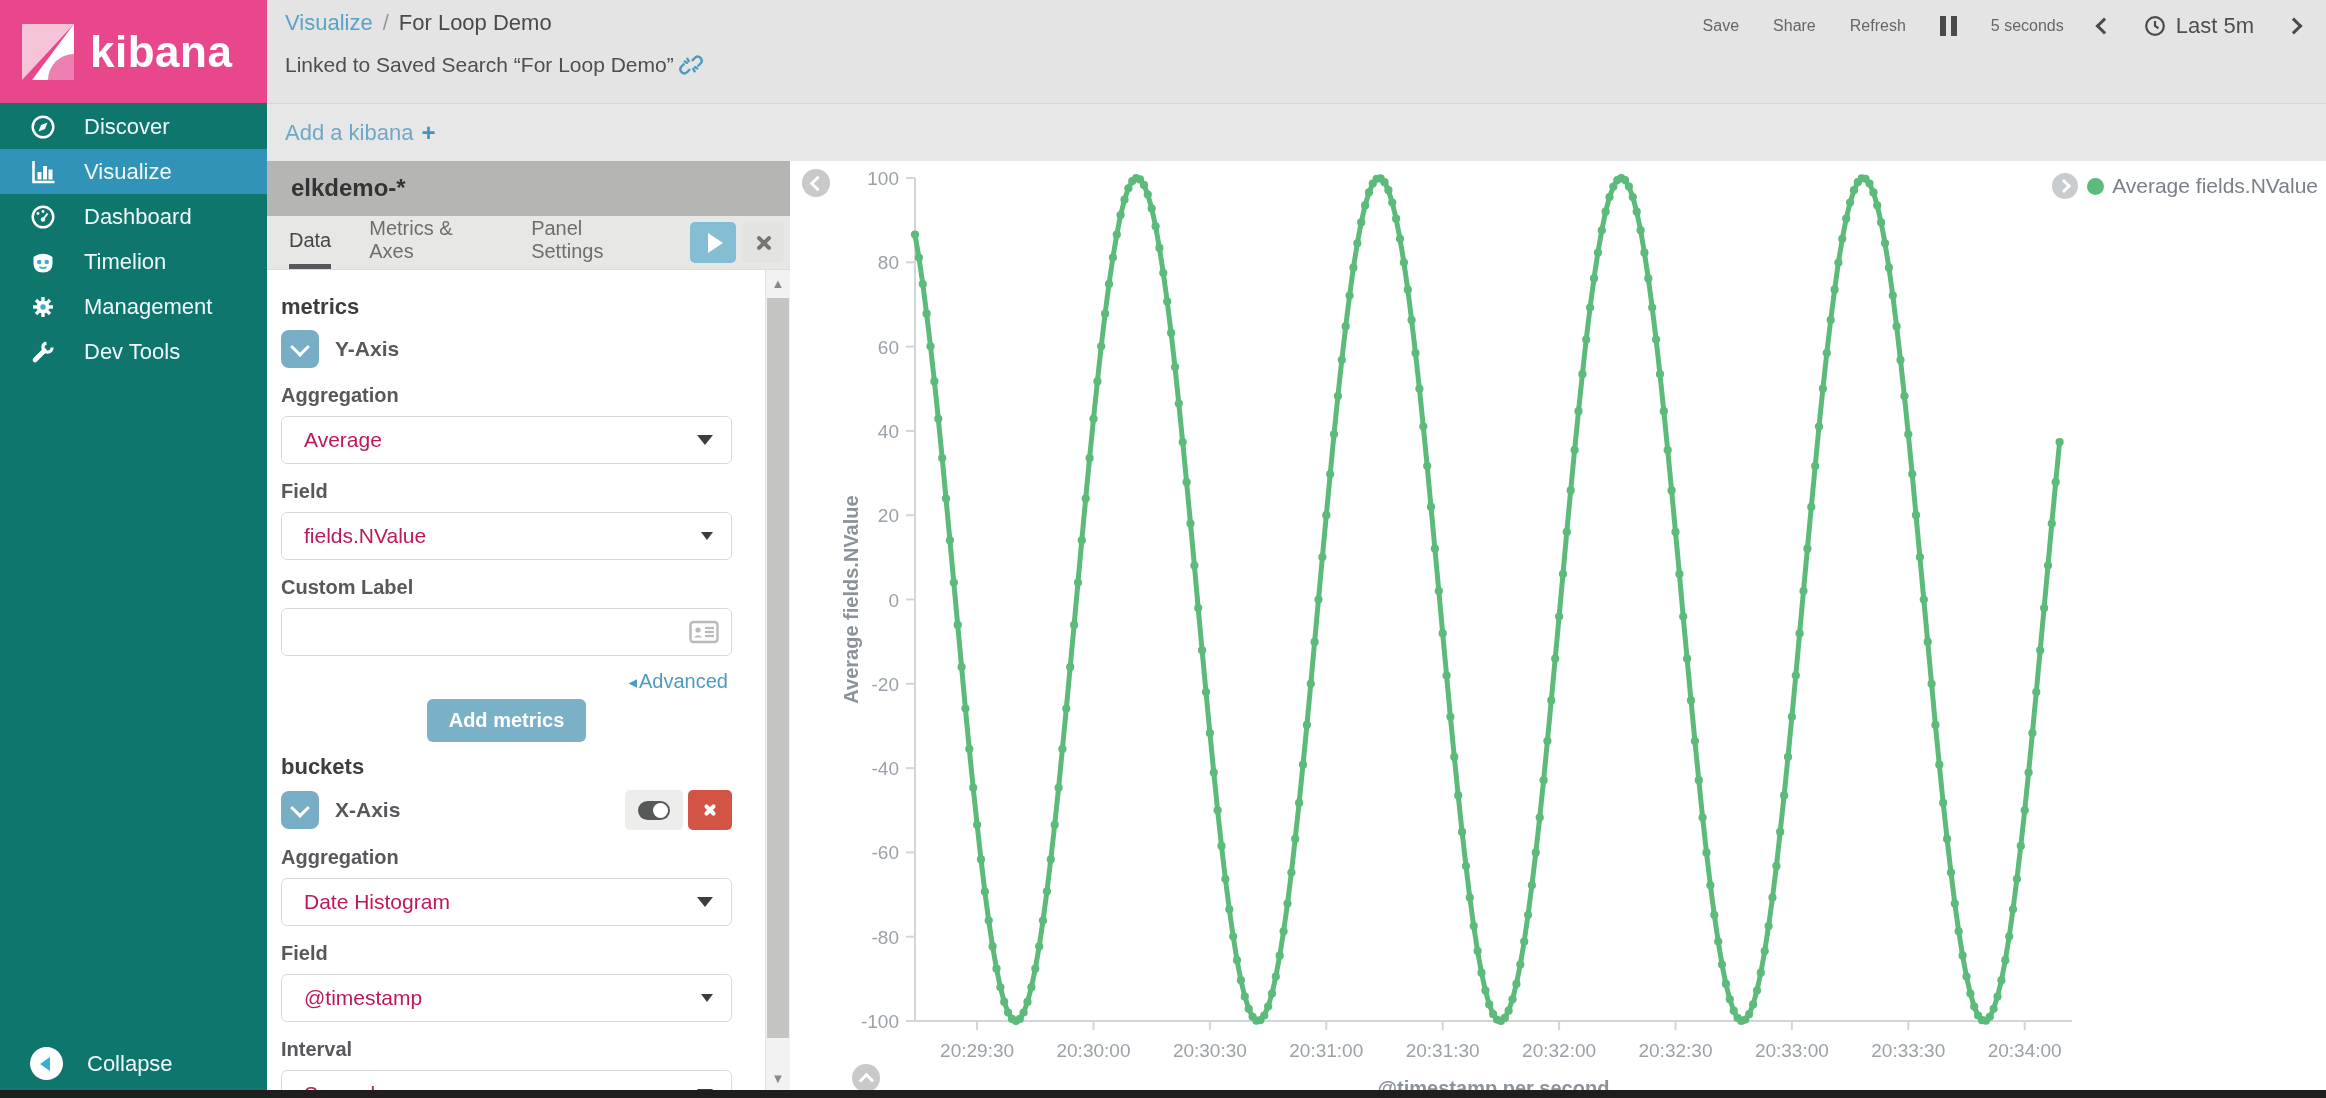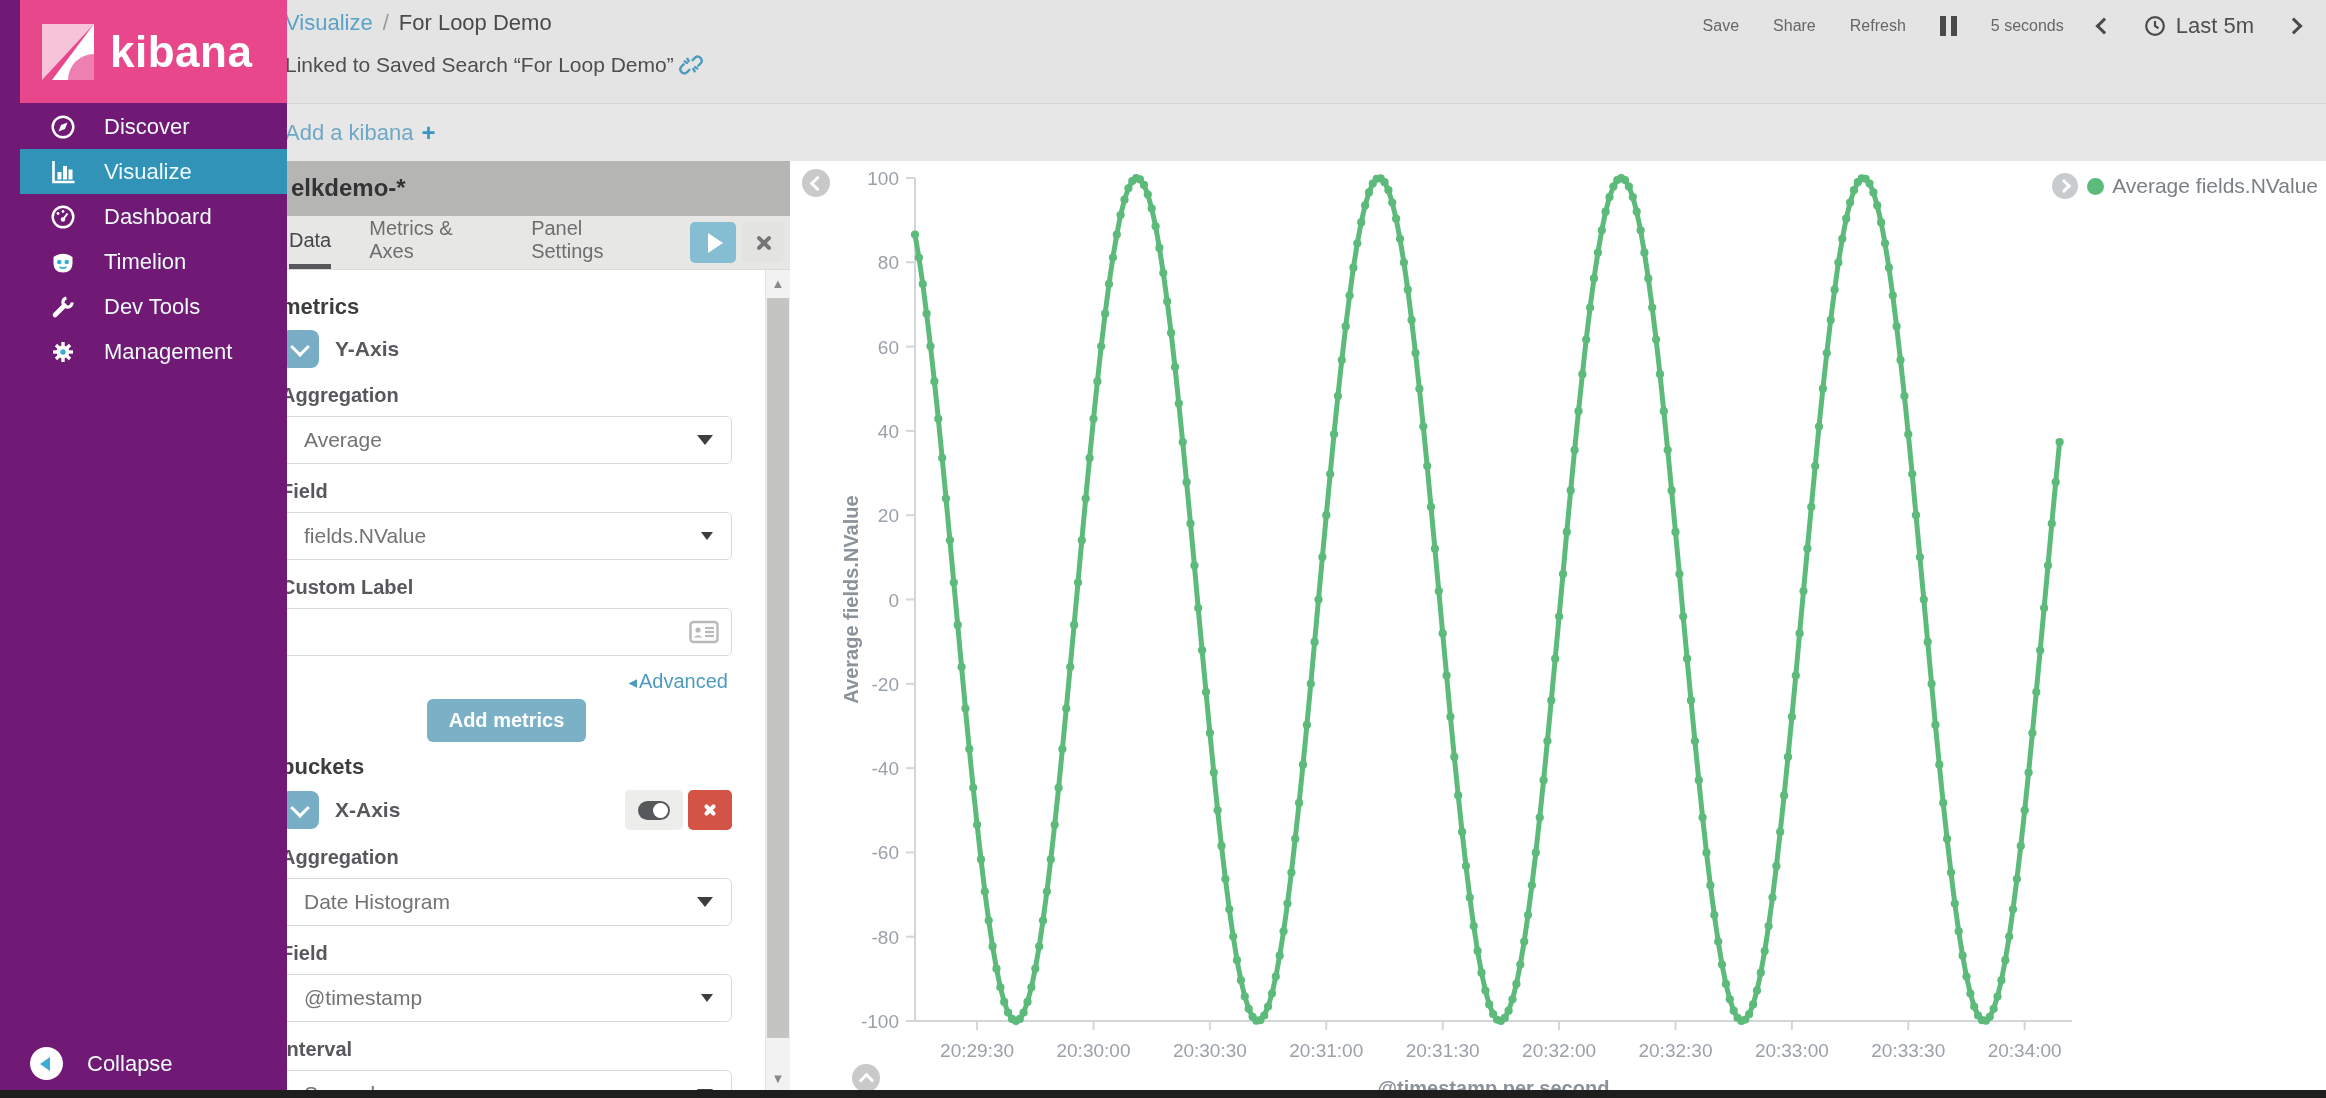--- a/index.html
+++ b/index.html
@@ -1,20 +1,20 @@
 <!DOCTYPE html>
 <html><head>
 <meta charset="utf-8">
 <style>
   html,body{margin:0;padding:0;background:#fff;}
   #screen{position:relative;width:2326px;height:1098px;overflow:hidden;
     font-family:"Liberation Sans","DejaVu Sans",sans-serif;color:#4a4a4a;background:#fff;}
 
   
-  .sidebar{position:absolute;left:0;top:0;width:267px;height:1098px;background:#701a75;z-index:20;padding-left:20px;}
+  .sidebar{position:absolute;left:0;top:0;width:267px;height:1098px;background:#0f766e;z-index:20;}
   .logo{height:103px;background:#e8488b;display:flex;align-items:center;padding-left:22px;}
   .logo-text{color:#fff;font-size:44px;font-weight:700;margin-left:16px;letter-spacing:.5px;}
   .nav{margin-top:1px;}
   .nav-item{height:45px;display:flex;align-items:center;padding-left:30px;cursor:pointer;}
   .nav-item.active{background:#3193b7;}
   .nav-icon{width:26px;height:26px;flex:0 0 26px;display:flex;align-items:center;}
   .nav-label{color:#f0fafc;font-size:22px;margin-left:28px;}
   .collapse-row{position:absolute;left:0;right:0;bottom:18px;display:flex;align-items:center;padding-left:30px;cursor:pointer;}
   .collapse-circle{width:33px;height:33px;border-radius:50%;background:#fff;display:flex;align-items:center;justify-content:center;}
   .tri-left{width:0;height:0;border-top:7px solid transparent;border-bottom:7px solid transparent;border-right:10px solid #3cacd1;margin-right:3px;}
@@ -60,21 +60,21 @@
   .chev-btn{width:38px;height:38px;border-radius:8px;background:#77aec5;display:flex;align-items:center;justify-content:center;cursor:pointer;}
   .chev-btn .wchev{width:11px;height:11px;border-right:3.5px solid #fff;border-bottom:3.5px solid #fff;transform:rotate(45deg);margin-top:-5px;}
   .agg-label{font-size:21px;font-weight:700;color:#57585b;margin-left:16px;}
   .row-controls{margin-left:auto;display:flex;gap:5px;}
   .toggle-btn{width:58px;height:40px;background:#ededeb;border-radius:5px;display:flex;align-items:center;justify-content:center;cursor:pointer;}
   .toggle-pill{position:relative;width:32px;height:19px;border-radius:10px;background:#57585a;}
   .toggle-knob{position:absolute;right:2px;top:2px;width:15px;height:15px;border-radius:50%;background:#fff;}
   .del-btn{width:44px;height:40px;background:#d35445;border-radius:5px;display:flex;align-items:center;justify-content:center;cursor:pointer;}
   .del-btn .cross{width:14px;height:14px;} .del-btn .cross i,.del-btn .cross em{left:5px;height:14px;width:4px;}
   .form-label{font-size:20px;font-weight:700;color:#57585b;margin:16px 0 9px;}
-  .select{height:46px;border:1px solid #d9d9d9;border-radius:6px;display:flex;align-items:center;justify-content:space-between;padding:0 18px 0 22px;font-size:21px;color:#737373;cursor:pointer;background:#fff;gap:28px;}
+  .select{height:46px;border:1px solid #d9d9d9;border-radius:6px;display:flex;align-items:center;justify-content:space-between;padding:0 18px 0 22px;font-size:21px;color:#be185d;cursor:pointer;background:#fff;gap:28px;}
   .caret{width:0;height:0;border-left:8px solid transparent;border-right:8px solid transparent;border-top:10px solid #3d3d3d;}
   .caret.sm{border-left-width:6px;border-right-width:6px;border-top-width:8px;}
   .text-input{position:relative;height:46px;border:1px solid #d9d9d9;border-radius:6px;display:flex;align-items:center;}
   .text-input input{border:none;outline:none;flex:1;height:100%;font-size:21px;padding:0 20px;border-radius:6px;font-family:inherit;}
   .input-icon{margin-right:12px;}
   .advanced{text-align:right;font-size:20px;color:#4d9bbf;margin:14px 4px 2px;cursor:pointer;}
   .advanced::before{content:"◂";margin-right:2px;font-size:17px;}
   .add-metrics{display:block;margin:6px auto 10px;background:#7bb1c7;color:#fff;border:none;border-radius:6px;font-size:20px;font-weight:700;padding:10px 22px;cursor:pointer;font-family:inherit;}
   
   .scrollbar{position:absolute;right:0;top:0;bottom:0;width:24px;background:#f2f2f2;border-left:1px solid #e3e3e3;}
@@ -153,40 +153,40 @@
               <circle cx="9.3" cy="13" r="2.3" fill="#3cacd1"></circle>
               <circle cx="16.7" cy="13" r="2.3" fill="#3cacd1"></circle>
               <path d="M9.5 18 q3.5 2.4 7 0" stroke="#3cacd1" stroke-width="1.8" fill="none"></path>
             </svg>
         </span>
         <span class="nav-label">Timelion</span>
       </div>
       <div class="nav-item">
         <span class="nav-icon">
           <svg viewBox="0 0 26 26" width="26" height="26">
-              <circle cx="17.5" cy="8.5" r="4.6" fill="none" stroke="#fff" stroke-width="3.2" stroke-dasharray="20 9"></circle>
-              <line x1="14.5" y1="11.5" x2="5" y2="21" stroke="#fff" stroke-width="4.6" stroke-linecap="round"></line>
-            </svg>
-        </span>
-        <span class="nav-label">Dev Tools</span>
-      </div>
-      <div class="nav-item">
-        <span class="nav-icon">
-          <svg viewBox="0 0 26 26" width="26" height="26">
               <g stroke="#fff" stroke-width="3.4">
                 <line x1="13" y1="3" x2="13" y2="23"></line>
                 <line x1="3" y1="13" x2="23" y2="13"></line>
                 <line x1="6" y1="6" x2="20" y2="20"></line>
                 <line x1="20" y1="6" x2="6" y2="20"></line>
               </g>
               <circle cx="13" cy="13" r="6.4" fill="#fff"></circle>
               <circle cx="13" cy="13" r="2.7" fill="#3cacd1"></circle>
             </svg>
         </span>
         <span class="nav-label">Management</span>
+      </div>
+      <div class="nav-item">
+        <span class="nav-icon">
+          <svg viewBox="0 0 26 26" width="26" height="26">
+              <circle cx="17.5" cy="8.5" r="4.6" fill="none" stroke="#fff" stroke-width="3.2" stroke-dasharray="20 9"></circle>
+              <line x1="14.5" y1="11.5" x2="5" y2="21" stroke="#fff" stroke-width="4.6" stroke-linecap="round"></line>
+            </svg>
+        </span>
+        <span class="nav-label">Dev Tools</span>
       </div>
     </div>
     <div class="collapse-row">
       <span class="collapse-circle">
           <span class="tri-left"></span>
         </span>
       <span class="collapse-label">Collapse</span>
     </div>
   </div>
 

